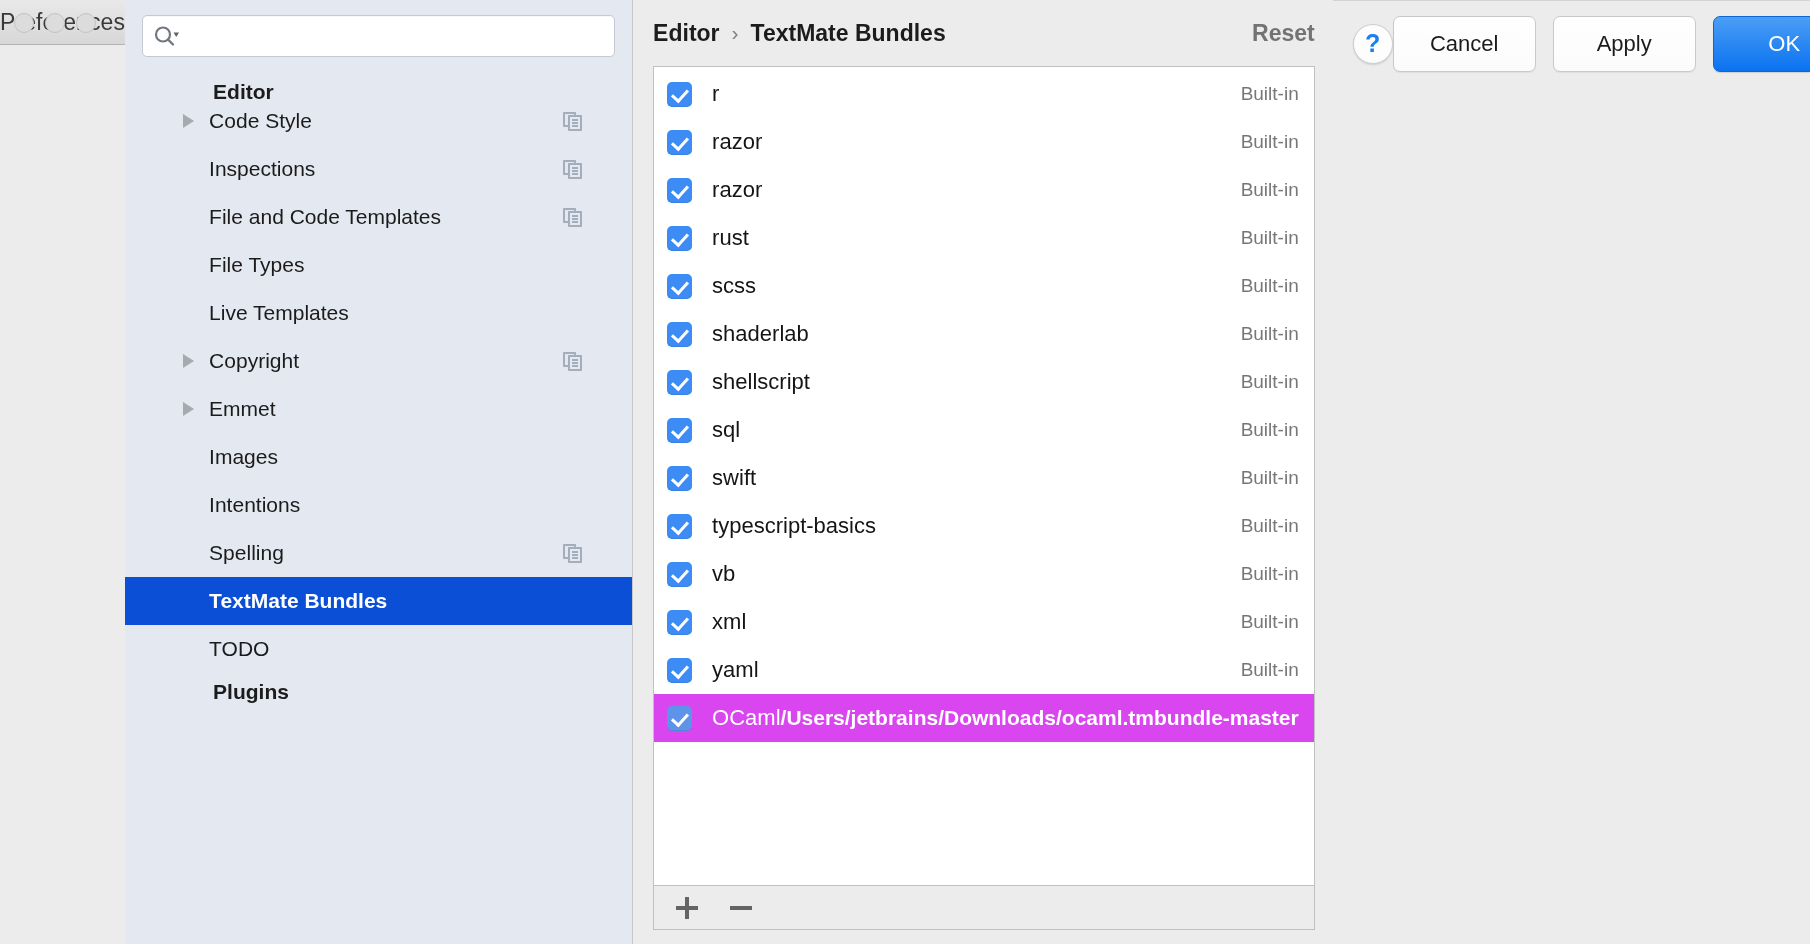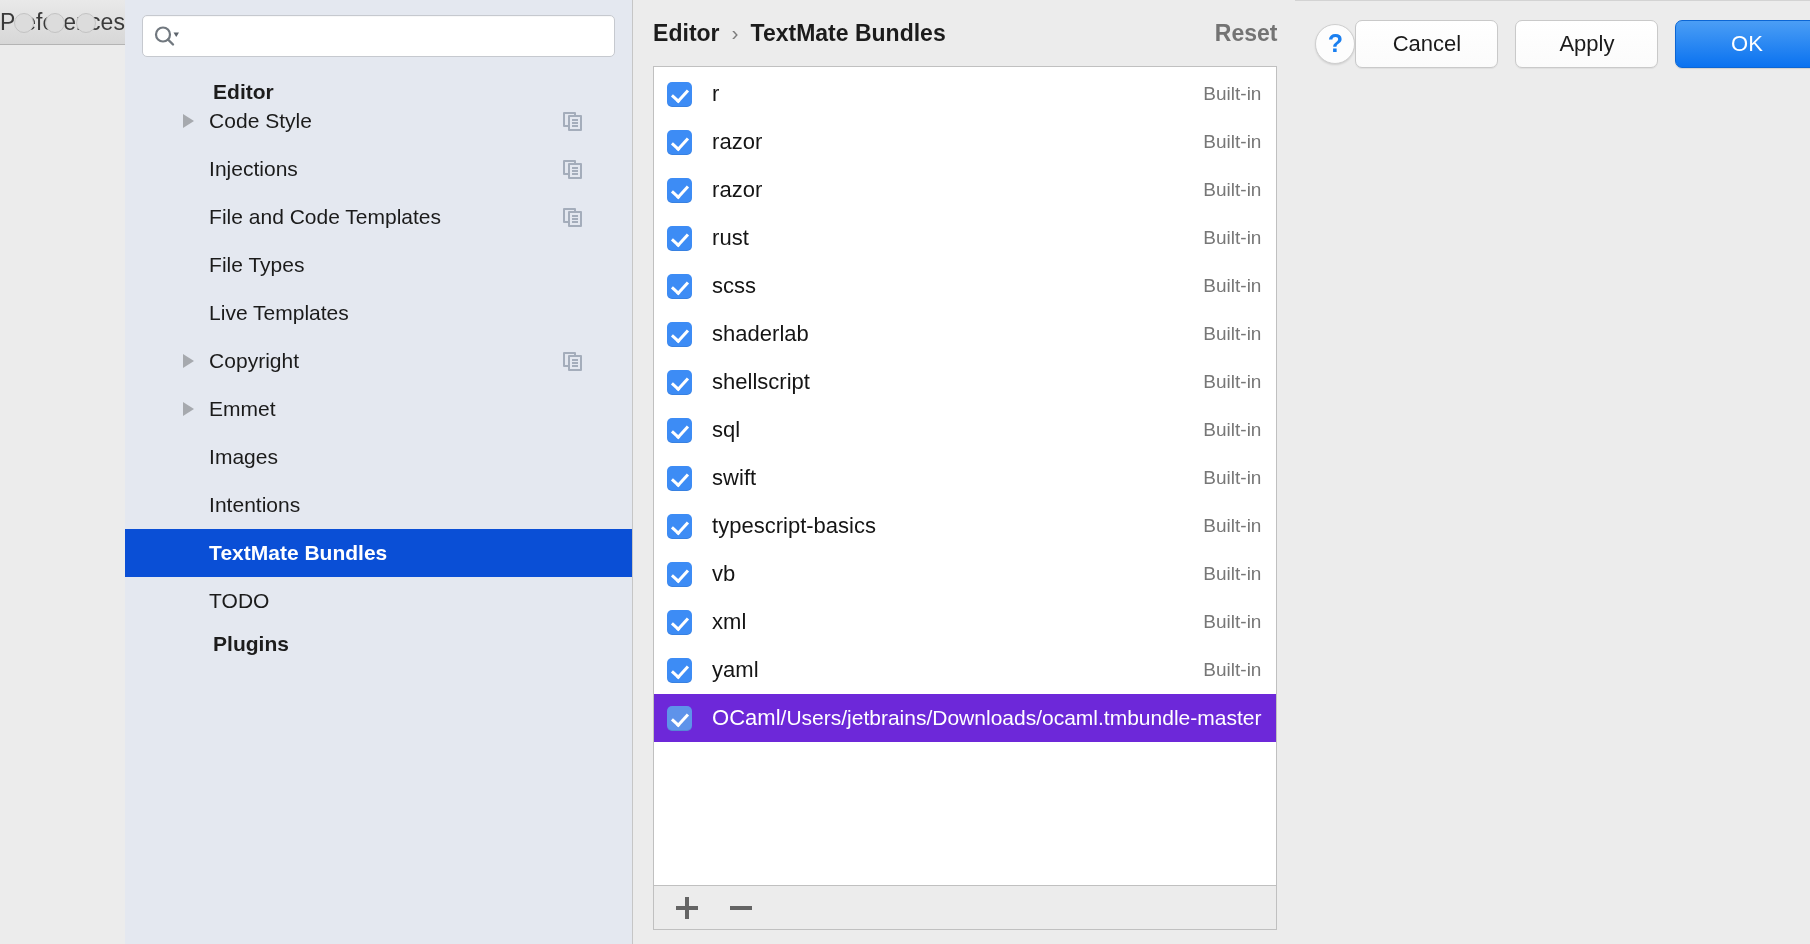--- a/index.html
+++ b/index.html
@@ -242,26 +242,26 @@
     transform: rotate(42deg);
   }
   .bundle-row .name { white-space: nowrap; }
   .bundle-row .meta {
     margin-left: auto;
     font-size: 19px;
     color: #777777;
     white-space: nowrap;
   }
   .bundle-row.selected {
-    background: #6d28d9;
+    background: #d946ef;
     color: #ffffff;
     text-align: center;
   }
   .bundle-row.selected .cb { background: #5e93ea; }
-  .bundle-row.selected .meta { color: #ffffff; font-size: 21px; }
+  .bundle-row.selected .meta { color: #ffffff; font-size: 21px; font-weight: bold; }
 
   #list-toolbar {
     height: 44px;
     flex: 0 0 44px;
     background: #ececec;
     border: 1px solid #c0c0c0;
     border-top: 0;
     display: flex;
     align-items: center;
     padding-left: 17px;
@@ -309,21 +309,21 @@
     color: #1a7ff0;
     cursor: pointer;
   }
   #footer-buttons {
     margin-left: auto;
     display: flex;
     align-items: center;
     gap: 17px;
   }
   .btn {
-    height: 48px;
+    height: 56px;
     min-width: 143px;
     padding: 0 30px;
     border-radius: 7px;
     font-size: 22px;
     font-family: "Liberation Sans", sans-serif;
     display: flex;
     align-items: center;
     justify-content: center;
     cursor: pointer;
   }
@@ -381,21 +381,21 @@
             <span class="back"></span>
               <span class="front">
                 <i></i>
                 <i></i>
                 <i></i>
               </span>
           </span>
         </div>
 
         <div class="nav-item">
-          <span class="nav-label">Injections</span>
+          <span class="nav-label">Inspections</span>
           <span class="copy-icon">
             <span class="back"></span>
               <span class="front">
                 <i></i>
                 <i></i>
                 <i></i>
               </span>
           </span>
         </div>
 
@@ -440,20 +440,31 @@
 
         <div class="nav-item">
           <span class="nav-label">Images</span>
         </div>
 
         <div class="nav-item">
           <span class="nav-label">Intentions</span>
         </div>
 
 
+        <div class="nav-item">
+          <span class="nav-label">Spelling</span>
+          <span class="copy-icon">
+            <span class="back"></span>
+              <span class="front">
+                <i></i>
+                <i></i>
+                <i></i>
+              </span>
+          </span>
+        </div>
 
         <div class="nav-item selected">
           <span class="nav-label">TextMate Bundles</span>
         </div>
 
         <div class="nav-item">
           <span class="nav-label">TODO</span>
         </div>
 
         <div class="nav-group-title" style="background:transparent">Plugins</div>

